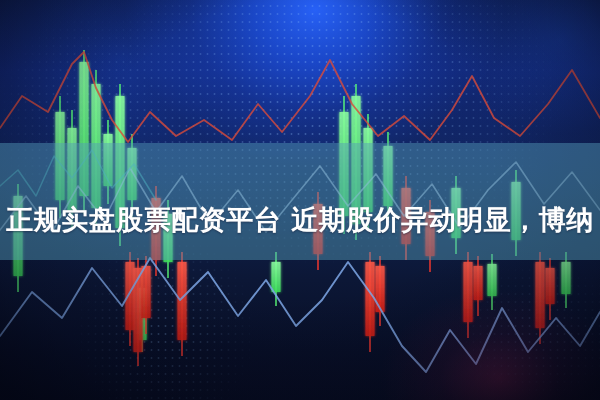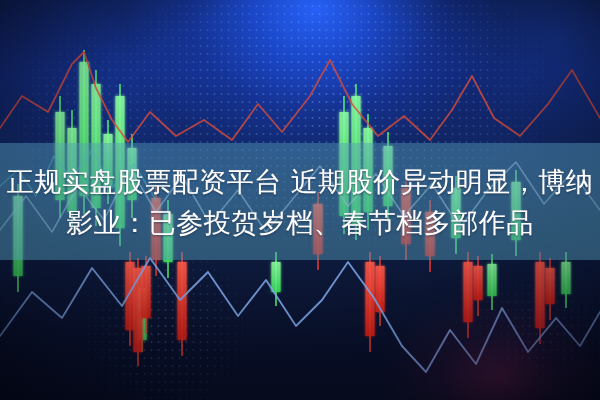--- a/index.html
+++ b/index.html
@@ -117,27 +117,28 @@
     display: flex;
     flex-direction: column;
     align-items: center;
     justify-content: center;
     box-sizing: border-box;
     padding: 0 8px;
   }
   .headline-line {
     color: #ffffff;
     font-size: 27px;
-    font-weight: normal;
+    font-weight: bold;
     line-height: 41px;
     letter-spacing: 0.5px;
     white-space: nowrap;
     text-shadow:
       0 1px 2px rgba(10,20,50,0.55),
       0 0 1px rgba(255,255,255,0.5);
+    margin-top: 36px;
   }
 </style>
 </head>
 <body>
 
 <div id="banner">
 
   <div class="layer bg-base"></div>
   <div class="layer bg-glow-left"></div>
   <div class="layer bg-glow-main"></div>
@@ -238,16 +239,15 @@
         <polyline points="0,336 32,292 62,318 92,268 122,306 150,258 180,300 208,272 238,316 266,280 296,326 322,300 348,262 374,298 402,346 426,372 450,330 476,364 502,308 528,352 556,318 580,346 600,312" fill="none" stroke="#7fa8e8" stroke-width="1.9" stroke-linejoin="round" stroke-linecap="round" opacity="0.85"></polyline>
         <polyline points="0,186 18,170 36,196 54,156 72,178 92,150 112,188 134,164 156,200" fill="none" stroke="#49c3c8" stroke-width="1.5" stroke-linejoin="round" stroke-linecap="round" opacity="0.5"></polyline>
       </g>
   </svg>
 
   <div class="layer bg-glow-red"></div>
   <div class="layer bg-vignette"></div>
 
   <div id="headline-band">
     <div class="headline-line">正规实盘股票配资平台 近期股价异动明显，博纳</div>
-    <div class="headline-line">影业：已参投贺岁档、春节档多部作品</div>
   </div>
 
 </div>
 
 </body></html>

